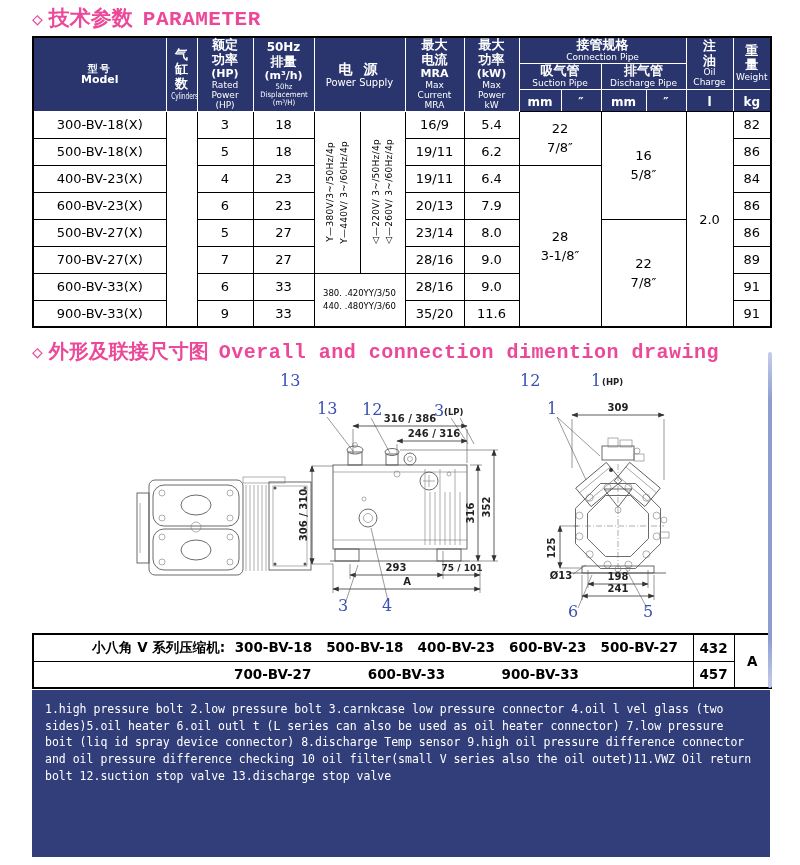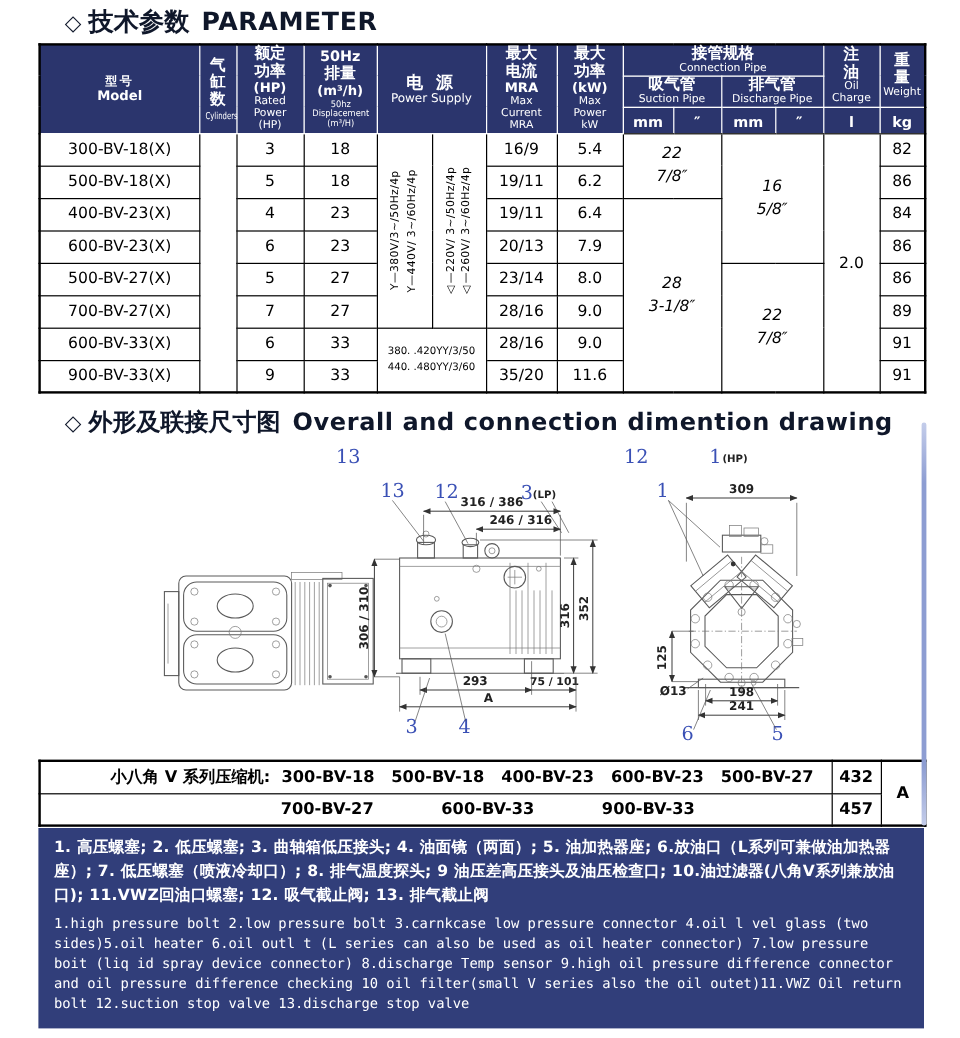--- a/index.html
+++ b/index.html
@@ -1,19 +1,19 @@
 <!DOCTYPE html>
 <html><head>
 <meta charset="utf-8">
 <style>
   html,body{margin:0;padding:0;background:#fff;}
   #page{position:relative;width:800px;height:865px;background:#fff;overflow:hidden;
         font-family:"DejaVu Sans",sans-serif;color:#000;}
   
-  .sec-title{position:absolute;left:54px;color:#0f172a;font-weight:bold;white-space:nowrap;}
+  .sec-title{position:absolute;left:32px;color:#ec4899;font-weight:bold;white-space:nowrap;font-family:Liberation Mono, monospace;}
   #title1{top:4px;font-size:21px;}
   #title2{top:338px;font-size:20px;}
   .sec-title .diamond{font-weight:normal;margin-right:6px;font-size:18px;}
   .sec-title .en{margin-left:10px;letter-spacing:0.5px;}
   
   #param-table{position:absolute;left:32px;top:36px;border-collapse:collapse;table-layout:fixed;
                width:738px;border:2px solid #000;}
   #param-table th{background:#2b356d;color:#fff;border:1px solid #fff;padding:0;vertical-align:middle;}
   #param-table thead tr:last-child th{border-bottom-color:#000;}
   #param-table td{border:1px solid #000;padding:4px;text-align:center;vertical-align:middle;
@@ -21,21 +21,21 @@
   .h-zh{display:block;font-size:13px;font-weight:bold;line-height:1.15;}
   .h-zh.big{font-size:10px;letter-spacing:2px;}
   .h-en{display:block;font-size:9px;font-weight:normal;line-height:1.1;}
   .h-en.md{font-size:11px;font-weight:bold;}
   .h-en.xs{font-size:7.5px;transform:scaleX(.92);}
   .h-unit{font-size:12px;font-weight:bold;}
   .cyl-en{display:block;font-size:8px;font-weight:normal;transform:scaleX(.72);}
   .vcell{display:flex;justify-content:center;align-items:center;gap:3px;}
   .vtxt{writing-mode:vertical-rl;transform:rotate(180deg);font-size:9px;line-height:1.15;
         white-space:nowrap;letter-spacing:.3px;}
-  .two-line div{line-height:1.5;font-style:italic;}
+  .two-line div{line-height:1.5;}
   .yy{font-size:8.5px;line-height:1.5;white-space:nowrap;}
   
   #drawing{position:absolute;left:30px;top:368px;}
   .outline{fill:none;stroke:#5a5a5a;stroke-width:0.9;}
   .thin{fill:none;stroke:#7a7a7a;stroke-width:0.6;}
   .dim{stroke:#333;stroke-width:0.8;fill:none;}
   .ext{stroke:#555;stroke-width:0.6;fill:none;}
   .cl{stroke:#777;stroke-width:0.6;stroke-dasharray:6 2 1 2;fill:none;}
   .dimt{font-family:"DejaVu Sans",sans-serif;font-size:10px;font-weight:bold;fill:#222;}
   .dimt.sm{font-size:9px;}
@@ -493,19 +493,18 @@
       <td class="val" rowspan="2">A</td>
     </tr>
     <tr style="height:27px">
       <td class="lbl2">700-BV-27            600-BV-33            900-BV-33</td>
       <td class="val">457</td>
     </tr>
   </tbody>
     </table>
 
   <div id="marks">
-    <div class="zh">1. 高压螺塞; 2. 低压螺塞; 3. 曲轴箱低压接头; 4. 油面镜（两面）; 5. 油加热器座; 6.放油口（L系列可兼做油加热器座）; 7. 低压螺塞（喷液冷却口）; 8. 排气温度探头; 9 油压差高压接头及油压检查口; 10.油过滤器(八角V系列兼放油口); 11.VWZ回油口螺塞; 12. 吸气截止阀; 13. 排气截止阀</div>
     <div class="en">1.high pressure bolt 2.low pressure bolt 3.carnkcase low pressure connector 4.oil l vel glass (two sides)5.oil heater 6.oil outl t (L series can also be used as oil heater connector) 7.low pressure boit (liq id spray device connector) 8.discharge Temp sensor 9.high oil pressure difference connector and oil pressure difference checking 10 oil filter(small V series also the oil outet)11.VWZ Oil return bolt 12.suction stop valve 13.discharge stop valve</div>
   </div>
 
   <div id="edge-line"></div>
 
 </div>
 
 </body></html>

